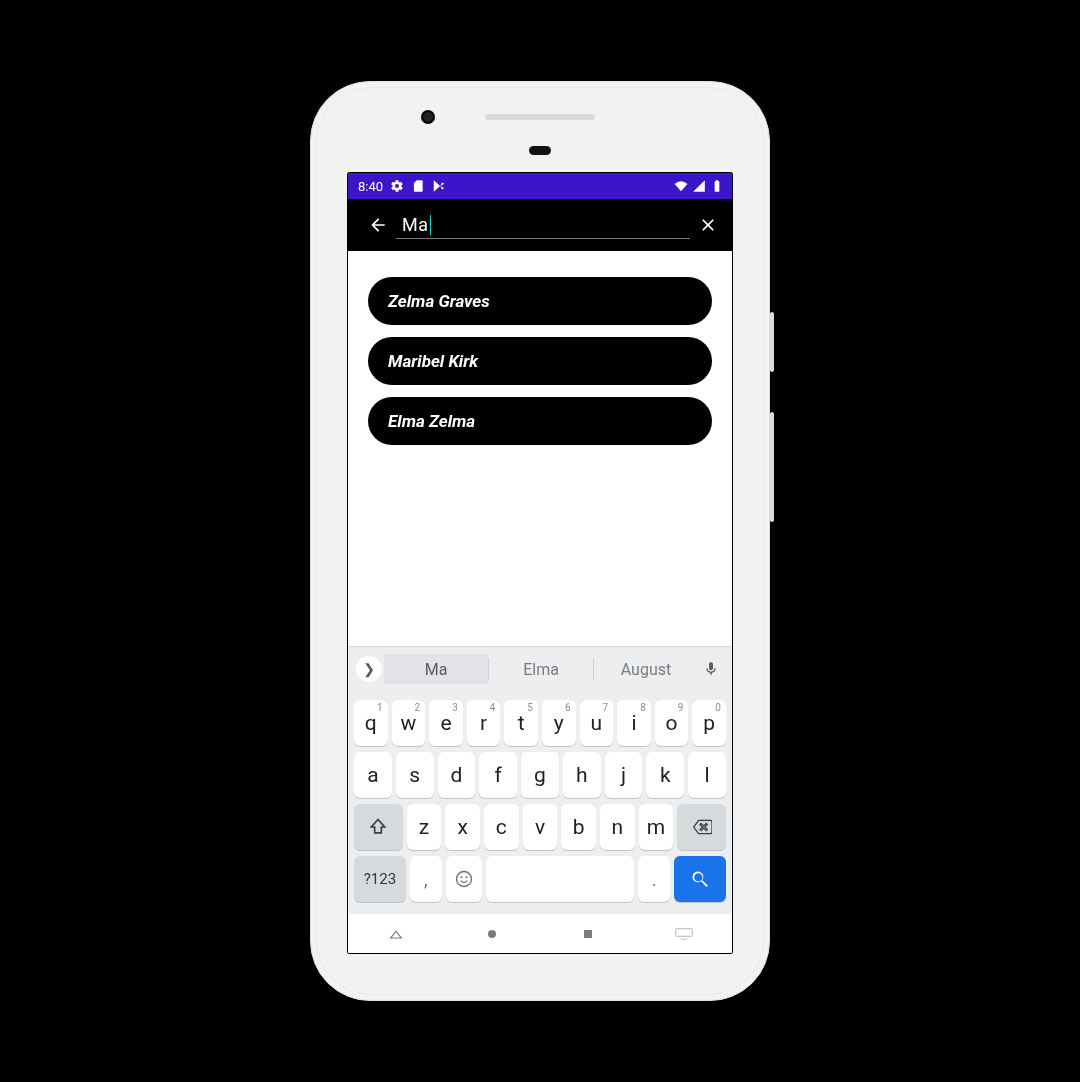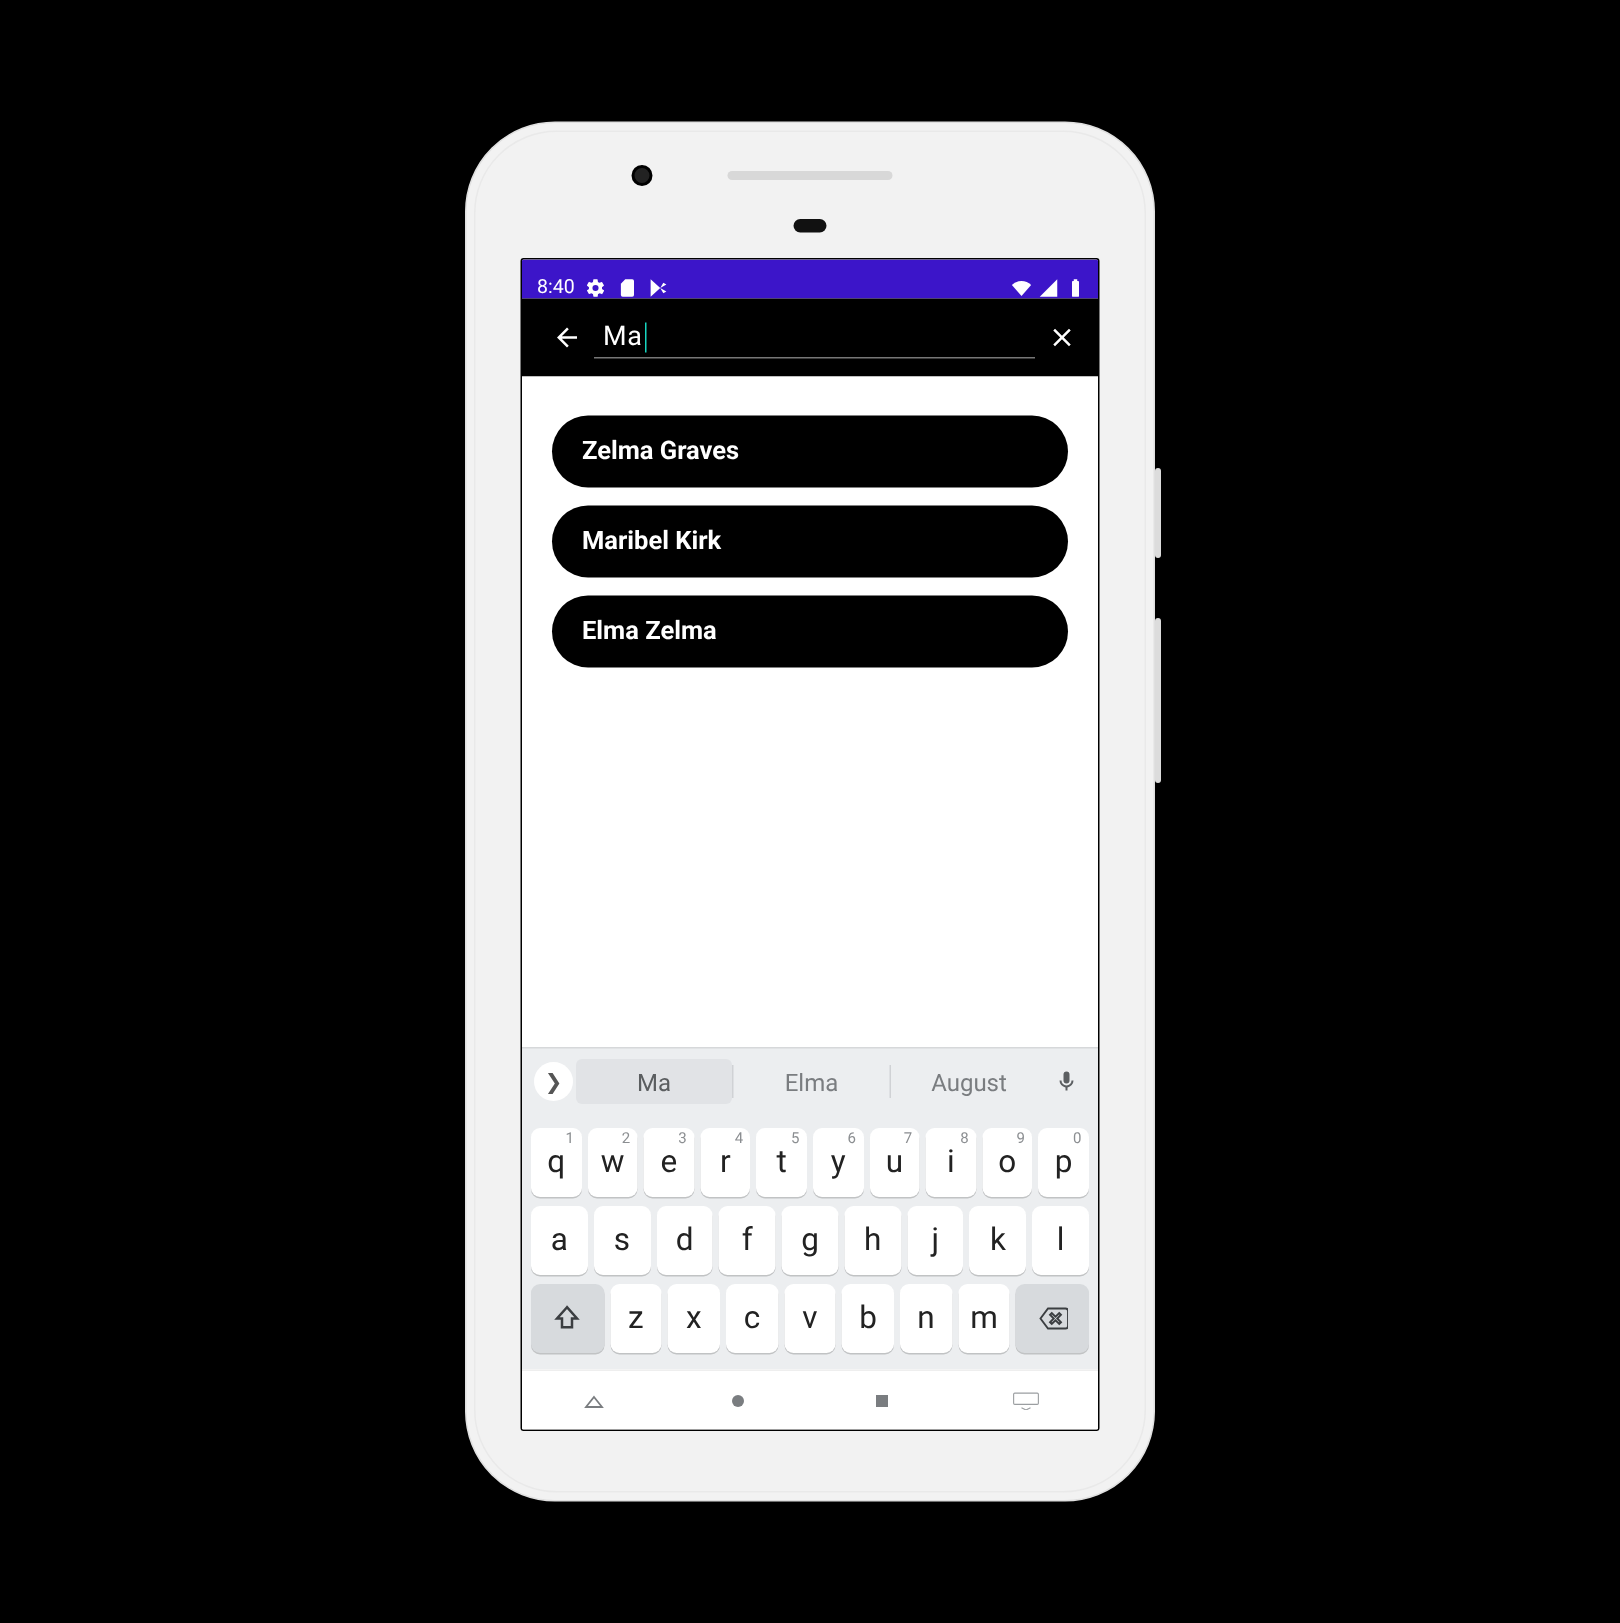--- a/index.html
+++ b/index.html
@@ -23,40 +23,40 @@
     .side-btn.b2{top:330px;height:110px;}
 
     
     .screen{
       position:absolute; left:36px; right:36px; top:90px; bottom:46px;
       background:#fff; border:1px solid #000; border-radius:2px;
       display:flex; flex-direction:column; overflow:hidden;
     }
 
     
-    .status{height:26px;background:#3c15c9;color:#fff;display:flex;align-items:flex-end;padding:0 8px 0 10px;font-size:13px;}
+    .status{height:26px;background:#3c15c9;color:#fff;display:flex;align-items:center;padding:0 8px 0 10px;font-size:13px;}
     .status-left{display:flex;align-items:center;gap:7px;}
     .status-right{margin-left:auto;display:flex;align-items:center;gap:4px;}
     .s-ico{width:14px;height:14px;display:inline-flex;align-items:center;justify-content:center;}
     .s-ico svg{width:14px;height:14px;fill:#fff;}
 
     
     .search-bar{height:52px;background:#000;display:flex;align-items:center;padding:0 6px 0 12px;}
     .icon-btn{width:36px;height:36px;display:flex;align-items:center;justify-content:center;cursor:pointer;}
     .icon-btn svg{width:20px;height:20px;fill:#fff;}
     .search-field{
       flex:1; color:#fff; font-size:18px; letter-spacing:.5px; padding-left:6px;
       border-bottom:1.5px solid #777; display:flex; align-items:center; height:28px;
     }
     .cursor{display:inline-block;width:1.5px;height:20px;background:#17d5c0;margin-left:1px;animation:blink 1s steps(1) infinite;}
     @keyframes blink{50%{opacity:0;}}
 
     
     .content{flex:1;background:#fff;padding:26px 20px 8px 20px;overflow:auto;}
-    .pill{background:#000;color:#fff;border-radius:24px;padding:14px 20px;font-size:17px;font-weight:700;margin-bottom:12px;}
+    .pill{background:#000;color:#fff;border-radius:24px;padding:14px 20px;font-size:17px;font-weight:700;margin-bottom:12px;font-style:italic;}
 
     
     .kbd-wrap{background:#eceef0;border-top:1px solid #d6d8da;}
     .suggest{height:44px;display:flex;align-items:center;padding:0 8px;font-size:16px;color:#7a7d80;}
     .sugg-expand{width:26px;height:26px;border-radius:50%;background:#fff;color:#555;display:flex;align-items:center;justify-content:center;margin-right:2px;font-size:14px;cursor:pointer;}
     .sugg-item{flex:1;text-align:center;height:30px;display:flex;align-items:center;justify-content:center;cursor:pointer;}
     .sugg-item.active{background:#e1e3e6;border-radius:4px;color:#5b5e60;}
     .sugg-div{width:1px;height:22px;background:#d0d2d5;}
     .mic{width:26px;display:flex;align-items:center;justify-content:center;cursor:pointer;}
     .mic svg{width:16px;height:16px;fill:#5c5f62;}
@@ -214,20 +214,45 @@
                 <path d="M12 3 4 12h4v7h8v-7h4z" fill="none" stroke="#3b3e41" stroke-width="2"></path>
               </svg>
             </div>
           <div id="row3" style="display:contents"><div class="key">z</div><div class="key">x</div><div class="key">c</div><div class="key">v</div><div class="key">b</div><div class="key">n</div><div class="key">m</div></div>
           <div class="key key-back">
               <svg viewBox="0 0 24 24">
                 <path d="M22 4H8l-6 8 6 8h14a2 2 0 0 0 2-2V6a2 2 0 0 0-2-2zm-3.6 11L17 16.4 14 13.4l-3 3L9.6 15l3-3-3-3L11 7.6l3 3 3-3L18.4 9l-3 3z" fill="none" stroke="#3b3e41" stroke-width="1.5"></path>
               </svg>
             </div>
         </div>
+        <div class="krow row4">
+          <div class="key key-123">
+              <span>?123</span>
+            </div>
+          <div class="key key-comma">
+              <span>,</span>
+            </div>
+          <div class="key key-emoji">
+              <svg viewBox="0 0 24 24">
+                <circle cx="12" cy="12" r="9" fill="none" stroke="#6e7174" stroke-width="1.6"></circle>
+                <circle cx="9" cy="10" r="1.2"></circle>
+                <circle cx="15" cy="10" r="1.2"></circle>
+                <path d="M8.5 14.5a5 5 0 0 0 7 0" fill="none" stroke="#6e7174" stroke-width="1.6" stroke-linecap="round"></path>
+              </svg>
+            </div>
+          <div class="key key-space key-wide"></div>
+          <div class="key key-period">
+              <span>.</span>
+            </div>
+          <div class="key key-search">
+              <svg viewBox="0 0 24 24">
+                <path d="M15.5 14h-.79l-.28-.27a6.5 6.5 0 1 0-.7.7l.27.28v.79L20 21.5 21.5 20zM10 15a5 5 0 1 1 5-5 5 5 0 0 1-5 5z"></path>
+              </svg>
+            </div>
+        </div>
       </div>
     </div>
 
     <div class="nav">
       <div class="nav-btn">
           <svg viewBox="0 0 24 24">
             <path d="M12 18 4 8h16z" transform="rotate(180 12 13)" fill="none" stroke="#7a7d80" stroke-width="1.8"></path>
           </svg>
         </div>
       <div class="nav-btn">

